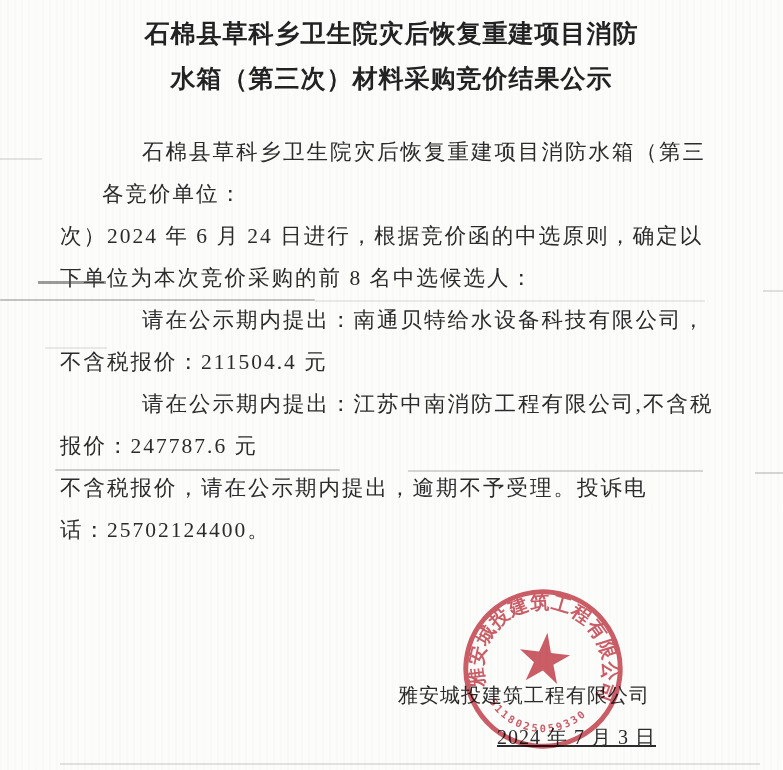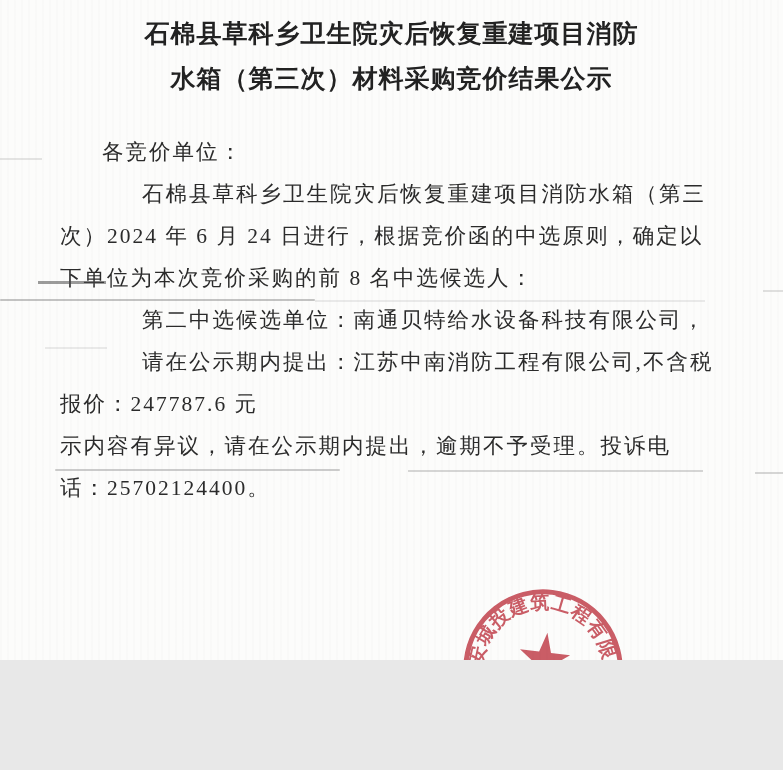--- a/index.html
+++ b/index.html
@@ -1,18 +1,18 @@
 <!DOCTYPE html>
 <html><head>
 <meta charset="utf-8">
 <style>
   html,body{margin:0;padding:0;background:#e8e8e8;}
   .doc{
     position:relative;
-    width:783px;height:660px;
+    width:783px;height:770px;
     background:#fcfcfb;
     background-image:repeating-linear-gradient(90deg, rgba(0,0,0,0.010) 0 2px, rgba(0,0,0,0) 2px 7px);
     overflow:hidden;
     color:#2b2b2b;
     font-family:"Liberation Serif", serif;
   }
   .title{
     padding-top:11px;
     text-align:center;
     font-family:"Liberation Sans", sans-serif;
@@ -77,28 +77,29 @@
 <body>
 
 <div class="doc">
 
   <div class="title">
     <div class="tline">石棉县草科乡卫生院灾后恢复重建项目消防</div>
     <div class="tline">水箱（第三次）材料采购竞价结果公示</div>
   </div>
 
   <div class="body">
+    <div class="ln indent">石棉县草科乡卫生院灾后恢复重建项目消防水箱（第三</div>
     <div class="ln salutation">各竞价单位：</div>
-    <div class="ln indent">石棉县草科乡卫生院灾后恢复重建项目消防水箱（第三</div>
     <div class="ln">次）2024 年 6 月 24 日进行，根据竞价函的中选原则，确定以</div>
     <div class="ln">下单位为本次竞价采购的前 8 名中选候选人：</div>
-    <div class="ln indent">第二中选候选单位：南通贝特给水设备科技有限公司，</div>
+    <div class="ln indent">请在公示期内提出：南通贝特给水设备科技有限公司，</div>
+    <div class="ln">不含税报价：211504.4 元</div>
     <div class="ln indent">请在公示期内提出：江苏中南消防工程有限公司,不含税</div>
     <div class="ln">报价：247787.6 元</div>
-    <div class="ln">示内容有异议，请在公示期内提出，逾期不予受理。投诉电</div>
+    <div class="ln">不含税报价，请在公示期内提出，逾期不予受理。投诉电</div>
     <div class="ln">话：25702124400。</div>
   </div>
 
   <div class="sig-company">雅安城投建筑工程有限公司</div>
   <div class="sig-date">2024 年 7 月 3 日</div>
 
   <div class="seal">
     <svg viewBox="0 0 200 200" aria-hidden="true">
       <circle class="ring" cx="100" cy="100" r="93"></circle>
       <path id="sealArcTop" d="M 33.8 130.9 A 73 73 0 1 1 166.2 130.9" fill="none"></path>

